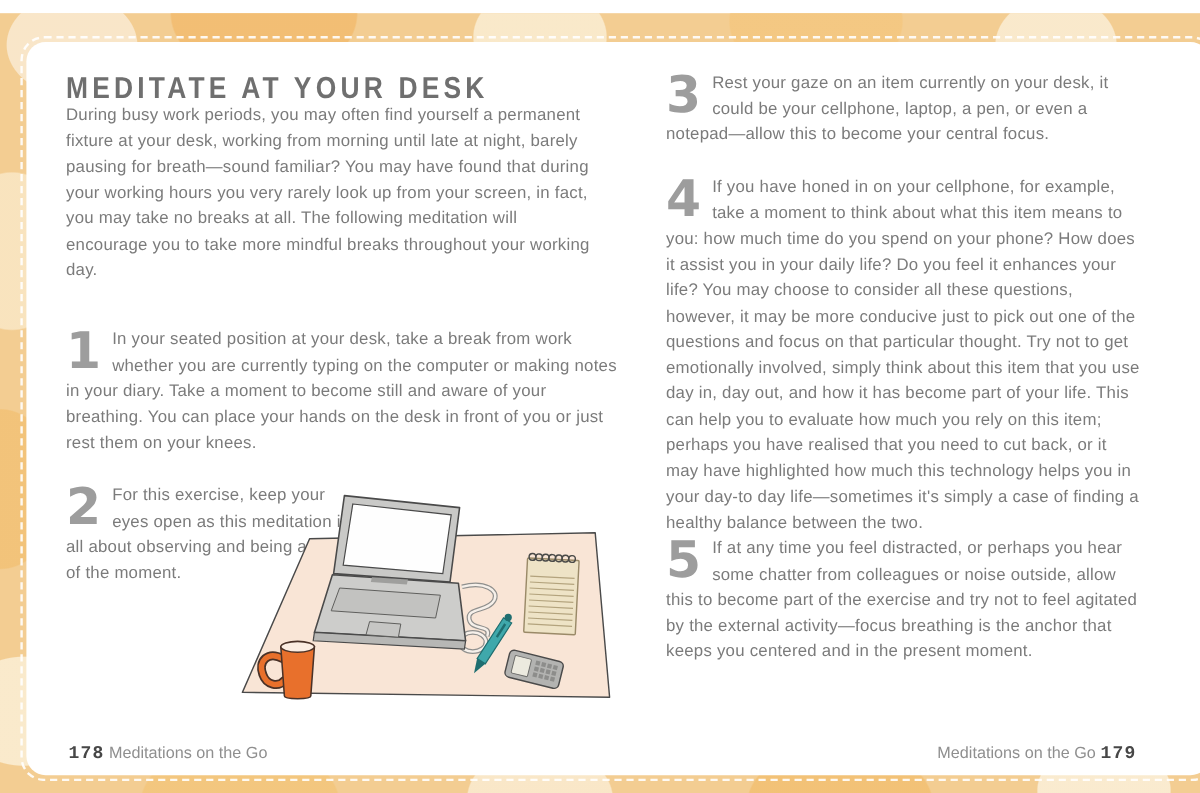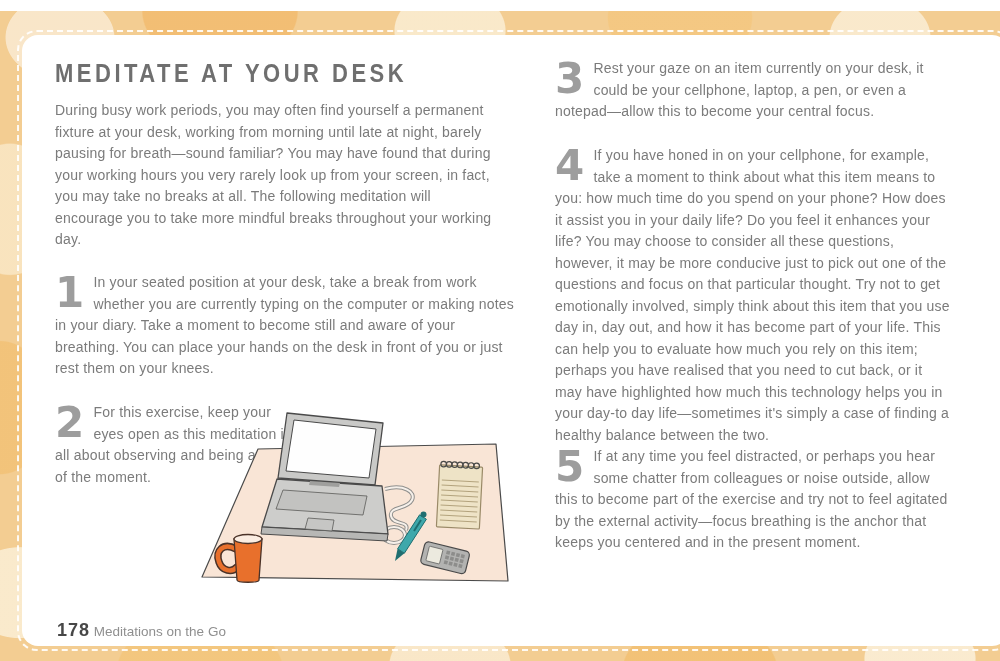--- a/index.html
+++ b/index.html
@@ -31,34 +31,34 @@
     content:"";position:absolute;inset:-5px;border:2px dashed rgba(255,255,255,.9);
     border-radius:20px;pointer-events:none;
   }
   .abs{position:absolute;}
   .title{
     left:55px;top:48px;
     font-size:22px;font-weight:700;letter-spacing:3.5px;color:#6f6f6f;
     transform:scaleY(1.15);transform-origin:left top;white-space:nowrap;
   }
   .body-text{font-size:14px;line-height:21.5px;letter-spacing:.2px;color:#7b7b7b;}
-  .intro{left:55px;top:89px;width:445px;}
+  .intro{left:55px;top:74px;width:445px;}
   .step{}
   .step-num{
     float:left;font-family:"DejaVu Sans",sans-serif;font-weight:700;
     font-size:42px;line-height:37px;color:#9d9d9d;margin:2px 9px 0 0;
   }
   .step-1{left:55px;top:261px;width:462px;}
   .step-2{left:55px;top:391px;width:242px;}
   .step-3{left:555px;top:47px;width:396px;}
   .step-4{left:555px;top:134px;width:396px;}
   .step-5{left:555px;top:435px;width:396px;}
   .illustration{left:182px;top:388px;width:332px;height:198px;}
   .footer{top:609px;font-size:13.5px;color:#8f8f8f;}
-  .footer .pgnum{font-size:18px;font-weight:700;color:#474747;letter-spacing:1px;}
+  .footer .pgnum{font-size:15px;font-weight:700;color:#474747;letter-spacing:1px;font-family:Liberation Mono, monospace;}
   .footer-left{left:57px;}
   .footer-right{left:555px;width:392px;text-align:right;}
   .footer span{vertical-align:baseline;}
 </style>
 </head>
 <body>
 
 <div class="canvas">
   <div class="page"></div>
 
@@ -146,13 +146,17 @@
   </div>
 
   <div class="abs body-text step step-5">
     <span class="step-num">5</span><span>If at any time you feel distracted, or perhaps you hear some chatter from colleagues or noise outside, allow this to become part of the exercise and try not to feel agitated by the external activity—focus breathing is the anchor that keeps you centered and in the present moment.</span>
   </div>
 
   <div class="abs footer footer-left">
     <span class="pgnum">178</span>
     <span>Meditations on the Go</span>
   </div>
+  <div class="abs footer footer-right">
+    <span>Meditations on the Go</span>
+    <span class="pgnum">179</span>
+  </div>
 </div>
 
 </body></html>

